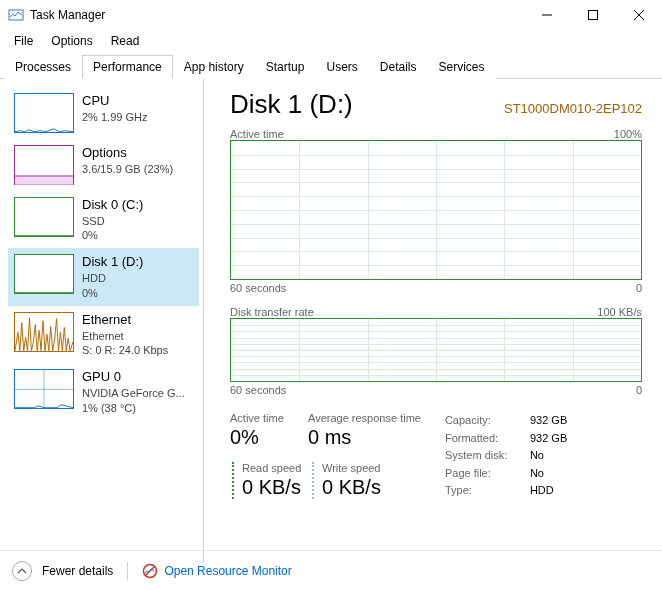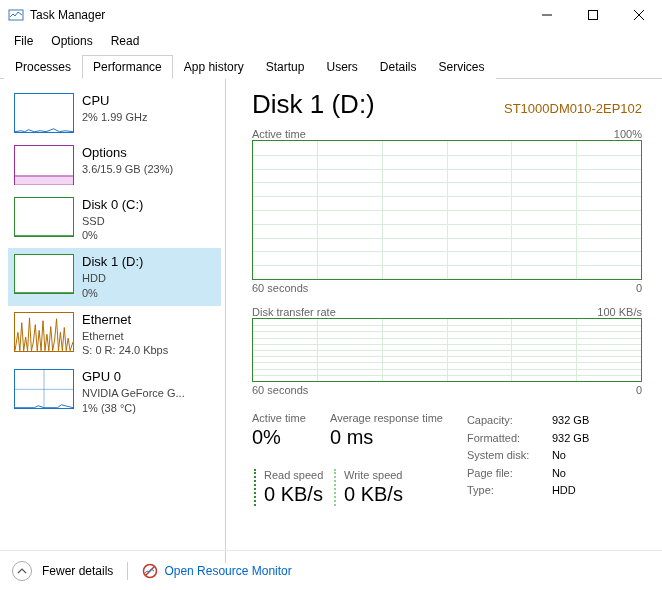--- a/index.html
+++ b/index.html
@@ -39,21 +39,21 @@
     background:#fff;
   }
   .tab.active {
     border-color:#d0d0d0;
     background:#fff;
     border-bottom:1px solid #fff;
   }
   
   .content { display:flex; height:484px; }
   .sidebar {
-    width: 226px;
+    width: 204px;
     border-right:1px solid #d0d0d0;
     padding:8px 4px 8px 8px;
     overflow:hidden;
   }
   .side-item {
     display:flex;
     padding:6px 4px;
     gap:8px;
     border-left:2px solid transparent;
   }
@@ -324,21 +324,21 @@
         <div style="display:flex;">
           <div class="mcol" style="width:78px;">
             <span class="mlabel">Active time</span>
             <span class="mval">0%</span>
           </div>
           <div class="mcol">
             <span class="mlabel">Average response time</span>
             <span class="mval">0 ms</span>
           </div>
         </div>
-        <div style="display:flex; margin-top:20px;">
+        <div style="display:flex; margin-top:13px;">
           <div class="mcol bl" style="width:78px;">
             <span class="mlabel">Read speed</span>
             <span class="mval">0 KB/s</span>
           </div>
           <div class="mcol bl" style="border-left-color:#8fd18f;">
             <span class="mlabel">Write speed</span>
             <span class="mval">0 KB/s</span>
           </div>
         </div>
       </div>

